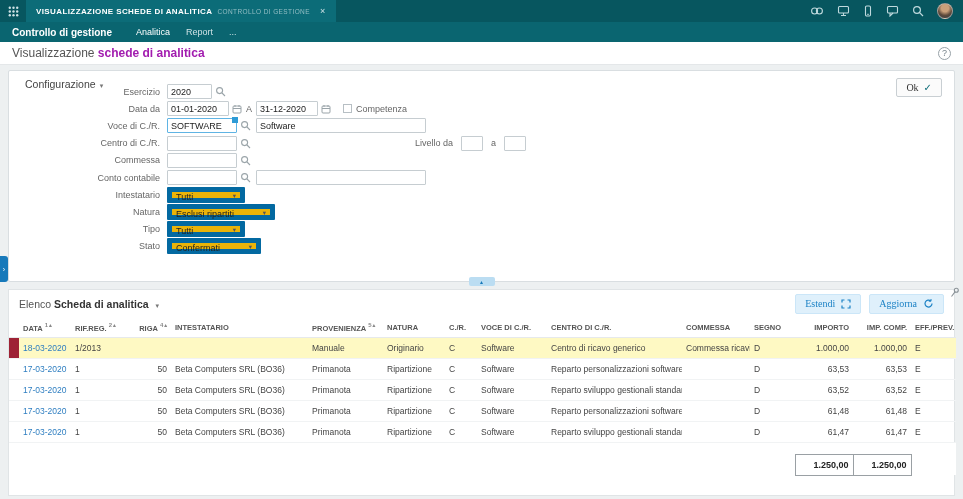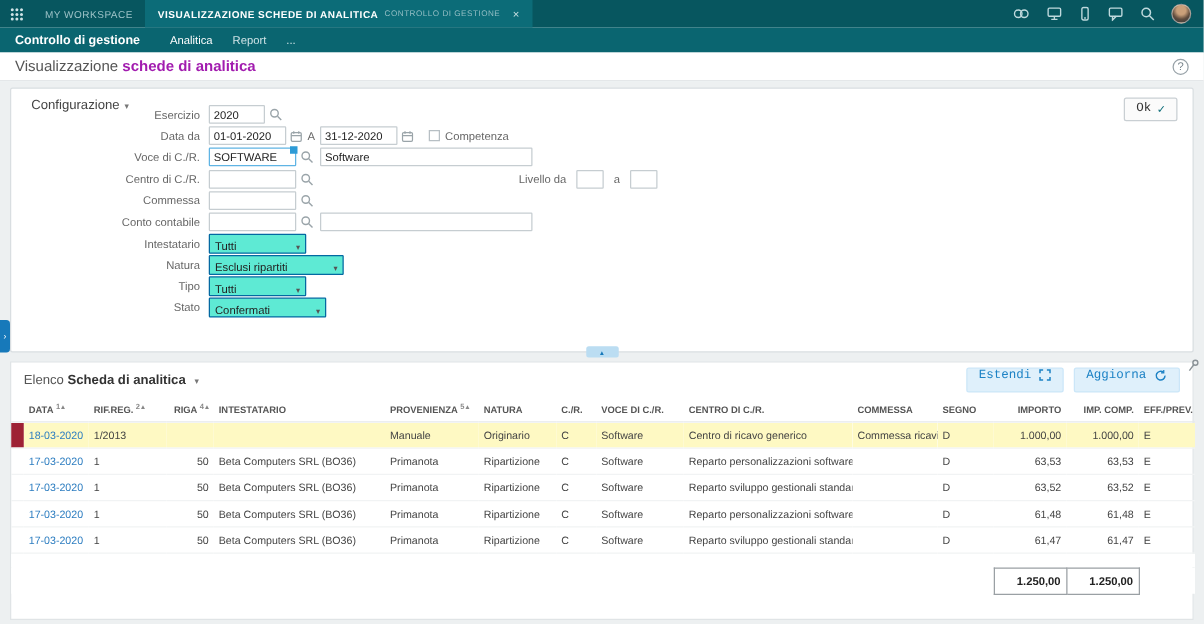--- a/index.html
+++ b/index.html
@@ -21,46 +21,46 @@
   .menu-item.active{color:#fff}
   
   .titlebar{height:23px;background:#fff;border-bottom:1px solid #e4e7e9;display:flex;align-items:center;padding:0 12px}
   .page-title{font-size:12px;color:#555}
   .page-title b{color:#a21caf}
   .help-icon{margin-left:auto;width:13px;height:13px;border:1px solid #98a2a8;border-radius:50%;color:#78848b;font-size:9px;display:flex;align-items:center;justify-content:center;cursor:pointer}
   
   .config-card{position:relative;margin:5px 8px 0;height:212px;background:#fff;border:1px solid #d9dee1;border-radius:2px}
   .config-header{position:absolute;top:7px;left:16px;font-size:10.5px;color:#444;cursor:pointer}
   .caret{font-size:7px;color:#777;margin-left:4px}
-  .ok-btn{position:absolute;top:7px;right:12px;display:inline-flex;align-items:center;gap:5px;background:#fbfbfb;border:1px solid #c9cfd3;border-radius:2px;height:19px;padding:0 9px;font-size:10px;color:#333;font-family:Liberation Mono, monospace;cursor:pointer}
+  .ok-btn{position:absolute;top:7px;right:12px;display:inline-flex;align-items:center;gap:5px;background:#fbfbfb;border:1px solid #c9cfd3;border-radius:2px;height:19px;padding:0 9px;font-size:10px;color:#333;font-family:Liberation Serif, serif;cursor:pointer}
   .ok-btn .check{color:#0a6b77}
   .form{position:absolute;top:12px;left:0;right:0}
   .form-row{display:flex;align-items:center;height:17.2px;padding-left:8px}
   .form-label{width:150px;text-align:right;padding-right:7px;font-size:9px;color:#666;flex:none}
   .inline-label{font-size:9px;color:#666;margin:0 4px}
   .fld{border:1px solid #c6cdd1;height:15px;font-size:9px;padding:0 3px;color:#222;font-family:inherit;background:#fff;border-radius:1px}
   .w45{width:45px}.w62{width:62px}.w70{width:70px}.w170{width:170px}.w22{width:22px}
   .inputwrap{position:relative;display:inline-flex}
   .fld.focused{border-color:#5fb4e4}
   .flag{position:absolute;right:-1px;top:-1px;width:6px;height:6px;background:#2e9bd6}
   .icon{display:inline-flex;align-items:center;margin-left:3px;cursor:pointer}
   .checkbox{width:9px;height:9px;border:1px solid #b7bfc4;background:#fff;margin-left:12px;display:inline-block;cursor:pointer}
-  .select{display:inline-flex;align-items:flex-end;justify-content:space-between;border:1px solid #0369a1;height:16px;padding:0 4px;font-size:9px;background:#5eead4;color:#222;cursor:pointer;border-radius:1px}
+  .select{display:inline-flex;align-items:flex-start;justify-content:space-between;border:5px solid #0369a1;height:16px;padding:0 4px;font-size:9px;background:#eab308;color:#222;cursor:pointer;border-radius:1px}
   .select .dd{font-size:6.5px;color:#555;margin-left:6px}
   .sel-w1{width:78px}.sel-w2{width:108px}.sel-w3{width:78px}.sel-w4{width:94px}
   .livello-group{margin-left:160px;display:flex;align-items:center;gap:4px}
   
   .collapse-handle{width:26px;height:9px;margin:-5px auto 0;position:relative;z-index:3;background:#bbddf2;border-radius:2px;display:flex;align-items:center;justify-content:center;font-size:6px;color:#1779ba;cursor:pointer}
   
   .list-section{margin:3px 8px 0;background:#fff;border:1px solid #e0e4e6;height:207px;position:relative}
   .list-header{display:flex;align-items:center;height:27px;padding:0 10px}
   .list-title{font-size:10.5px;color:#555}
   .list-title b{color:#333}
   .list-buttons{margin-left:auto;display:flex;gap:8px}
-  .blue-btn{display:inline-flex;gap:6px;background:#dff0fb;border:1px solid #cbe6f8;color:#1c82c5;height:20px;padding:0 9px;font-size:10px;border-radius:2px;font-family:Liberation Mono, monospace;cursor:pointer}
+  .blue-btn{display:inline-flex;align-items:center;gap:6px;background:#dff0fb;border:1px solid #cbe6f8;color:#1c82c5;height:20px;padding:0 9px;font-size:10px;border-radius:2px;font-family:Liberation Serif, serif;cursor:pointer}
   table.grid{width:100%;border-collapse:collapse;table-layout:fixed;font-size:8.5px}
   .grid th{font-size:7.5px;color:#555;font-weight:bold;text-align:left;padding:5px 4px 4px;border-bottom:1px solid #e6e9eb;white-space:nowrap;overflow:hidden;cursor:pointer}
   .grid th .sort{font-size:6px;color:#888;vertical-align:super;margin-left:2px}
   .grid th .sortarrow{font-size:5.5px;color:#888;vertical-align:super;margin-left:1px}
   .grid td{height:21px;padding:0 4px;border-bottom:1px solid #f1f3f4;color:#444;white-space:nowrap;overflow:hidden}
   .grid td.num,.grid th.num{text-align:right}
   .grid tr.selected td{background:#fef9c3}
   .grid td.sel{padding:0}
   .grid tr.selected td.sel{background:#9e2235}
   .date-link{color:#2e7ec1;cursor:pointer}
@@ -84,23 +84,20 @@
             <circle cx="5.5" cy="1.8" r="1.2"></circle>
             <circle cx="9.2" cy="1.8" r="1.2"></circle>
             <circle cx="1.8" cy="5.5" r="1.2"></circle>
             <circle cx="5.5" cy="5.5" r="1.2"></circle>
             <circle cx="9.2" cy="5.5" r="1.2"></circle>
             <circle cx="1.8" cy="9.2" r="1.2"></circle>
             <circle cx="5.5" cy="9.2" r="1.2"></circle>
             <circle cx="9.2" cy="9.2" r="1.2"></circle>
           </g>
       </svg>
-    </div>
-    <div class="tab workspace">
-      <span>MY WORKSPACE</span>
     </div>
     <div class="tab active">
       <span>VISUALIZZAZIONE SCHEDE DI ANALITICA</span>
       <span class="sub">CONTROLLO DI GESTIONE</span>
       <span class="close">×</span>
     </div>
     <div class="topbar-right">
       <span class="tb-icon">
         <svg width="14" height="12" viewBox="0 0 14 12">
             <g fill="none" stroke="#bfd9dd" stroke-width="1.1">

